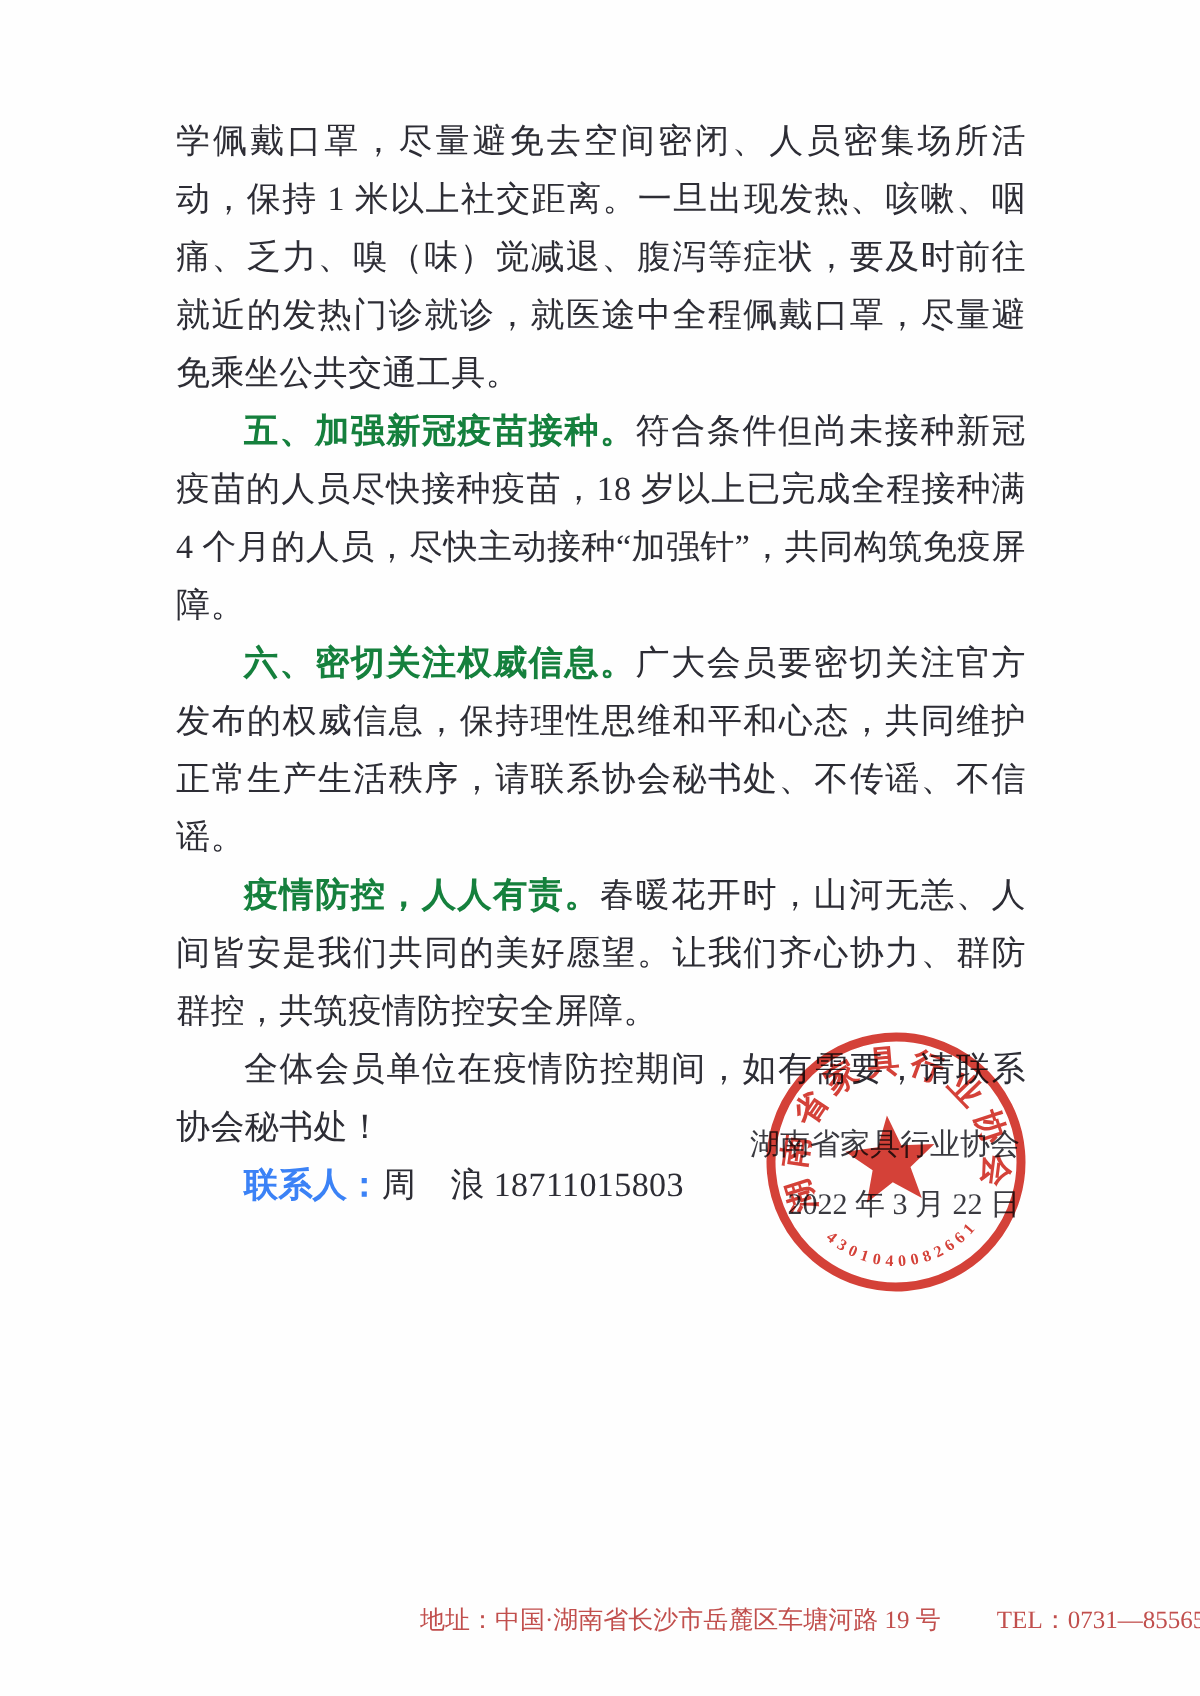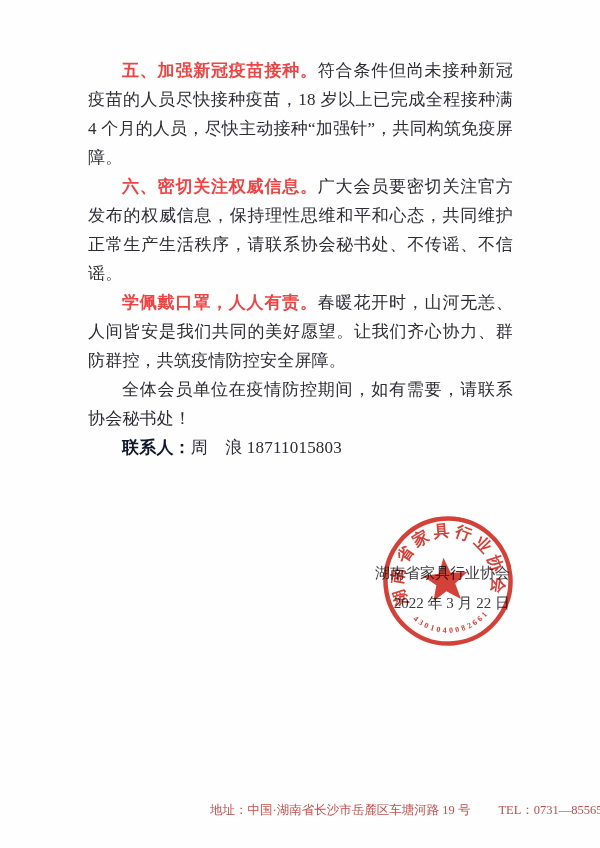--- a/index.html
+++ b/index.html
@@ -29,26 +29,26 @@
     text-align: justify;
     letter-spacing: 0.2px;
   }
   .para {
     margin: 0;
     text-indent: 2em;
   }
   .para.no-indent { text-indent: 0; }
   .lead {
     font-weight: bold;
-    color: #ef4444;
+    color: #15803d;
     font-family: "Liberation Sans", "DejaVu Sans", sans-serif;
   }
   .contact-label {
     font-weight: bold;
-    color: #0f172a;
+    color: #3b82f6;
     font-family: "Liberation Sans", "DejaVu Sans", sans-serif;
   }
   .contact-line2 {
     text-indent: 0;
     padding-left: 100px;
   }
   .signoff {
     position: absolute;
     top: 558px;
     right: 90px;
@@ -92,23 +92,24 @@
     white-space: nowrap;
   }
   .footer .tel { margin-left: 28px; }
 </style>
 </head>
 <body>
 
 <div class="page">
 
   <div class="body-text">
+    <p class="para no-indent"><span>学佩戴口罩，尽量避免去空间密闭、人员密集场所活动，保持 1 米以上社交距离。一旦出现发热、咳嗽、咽痛、乏力、嗅（味）觉减退、腹泻等症状，要及时前往就近的发热门诊就诊，就医途中全程佩戴口罩，尽量避免乘坐公共交通工具。</span></p>
     <p class="para"><span class="lead">五、加强新冠疫苗接种。</span><span>符合条件但尚未接种新冠疫苗的人员尽快接种疫苗，18 岁以上已完成全程接种满 4 个月的人员，尽快主动接种“加强针”，共同构筑免疫屏障。</span></p>
     <p class="para"><span class="lead">六、密切关注权威信息。</span><span>广大会员要密切关注官方发布的权威信息，保持理性思维和平和心态，共同维护正常生产生活秩序，请联系协会秘书处、不传谣、不信谣。</span></p>
-    <p class="para"><span class="lead">学佩戴口罩，人人有责。</span><span>春暖花开时，山河无恙、人间皆安是我们共同的美好愿望。让我们齐心协力、群防群控，共筑疫情防控安全屏障。</span></p>
+    <p class="para"><span class="lead">疫情防控，人人有责。</span><span>春暖花开时，山河无恙、人间皆安是我们共同的美好愿望。让我们齐心协力、群防群控，共筑疫情防控安全屏障。</span></p>
     <p class="para"><span>全体会员单位在疫情防控期间，如有需要，请联系协会秘书处！</span></p>
     <p class="para"><span class="contact-label">联系人：</span><span>周　浪 18711015803</span></p>
   </div>
 
   <div class="signoff">
     <div>湖南省家具行业协会</div>
     <div>2022 年 3 月 22 日</div>
   </div>
 
   <svg class="seal" viewBox="0 0 140 140" xmlns="http://www.w3.org/2000/svg">

